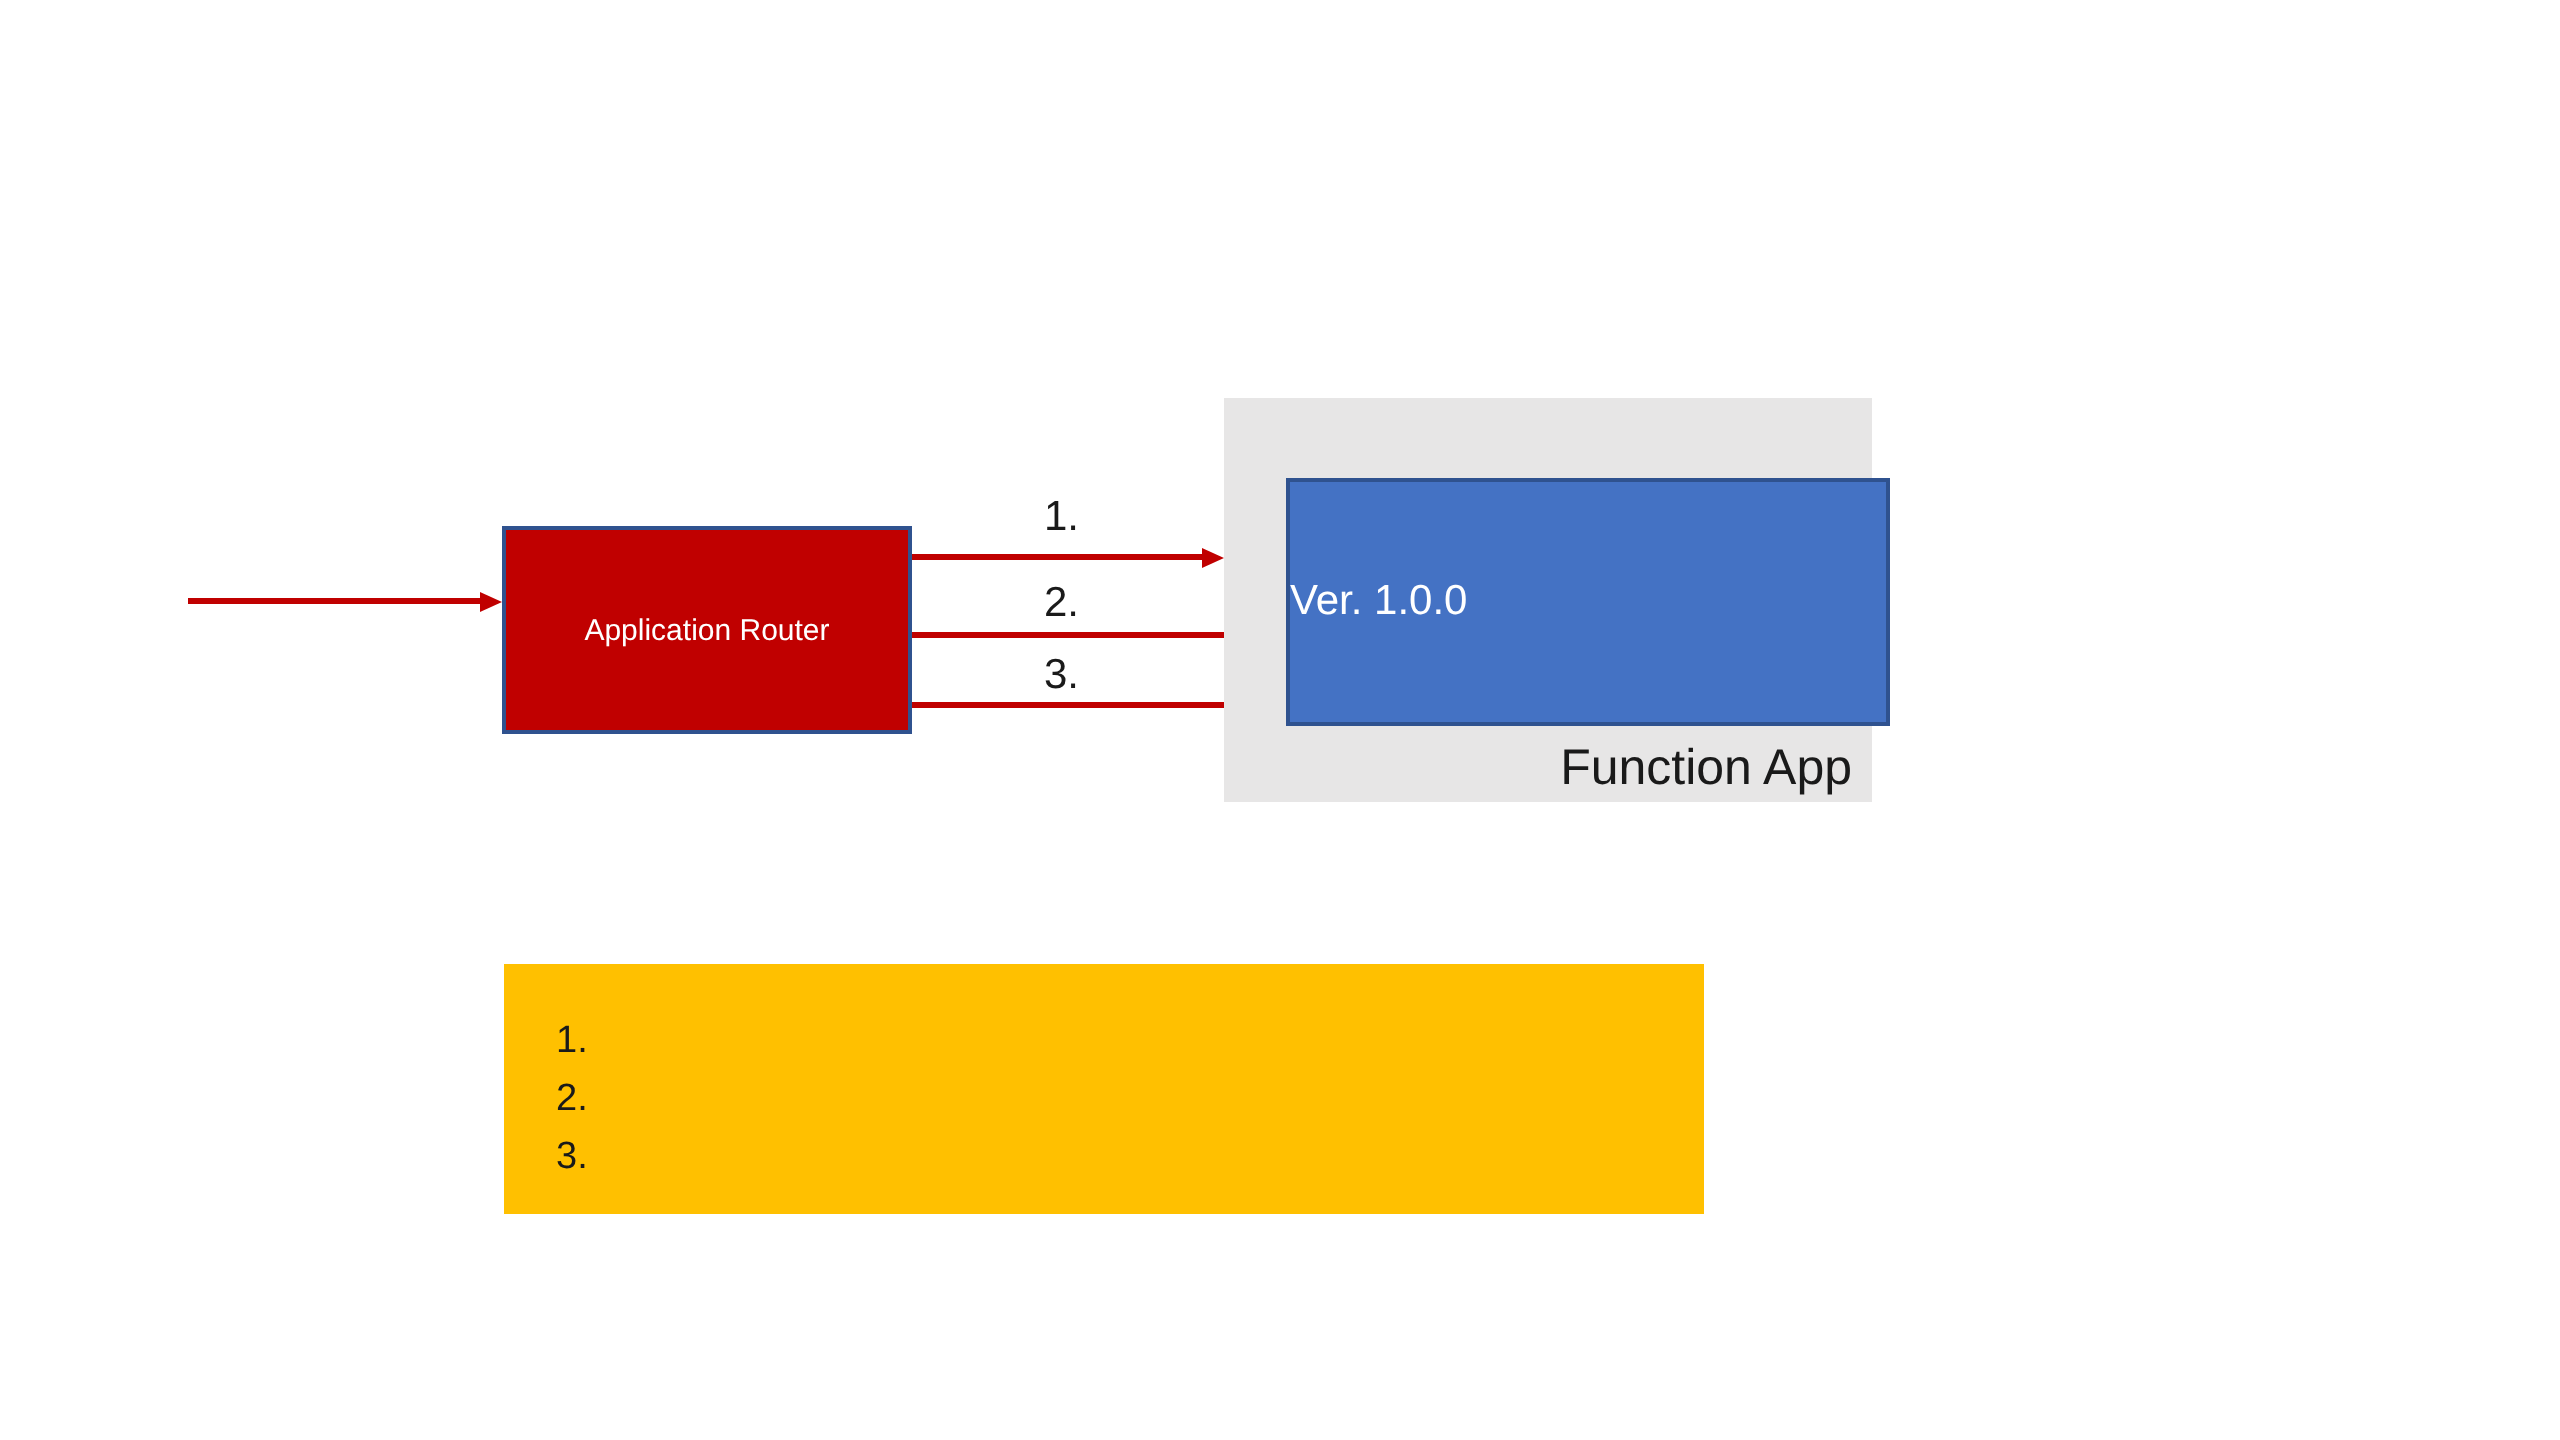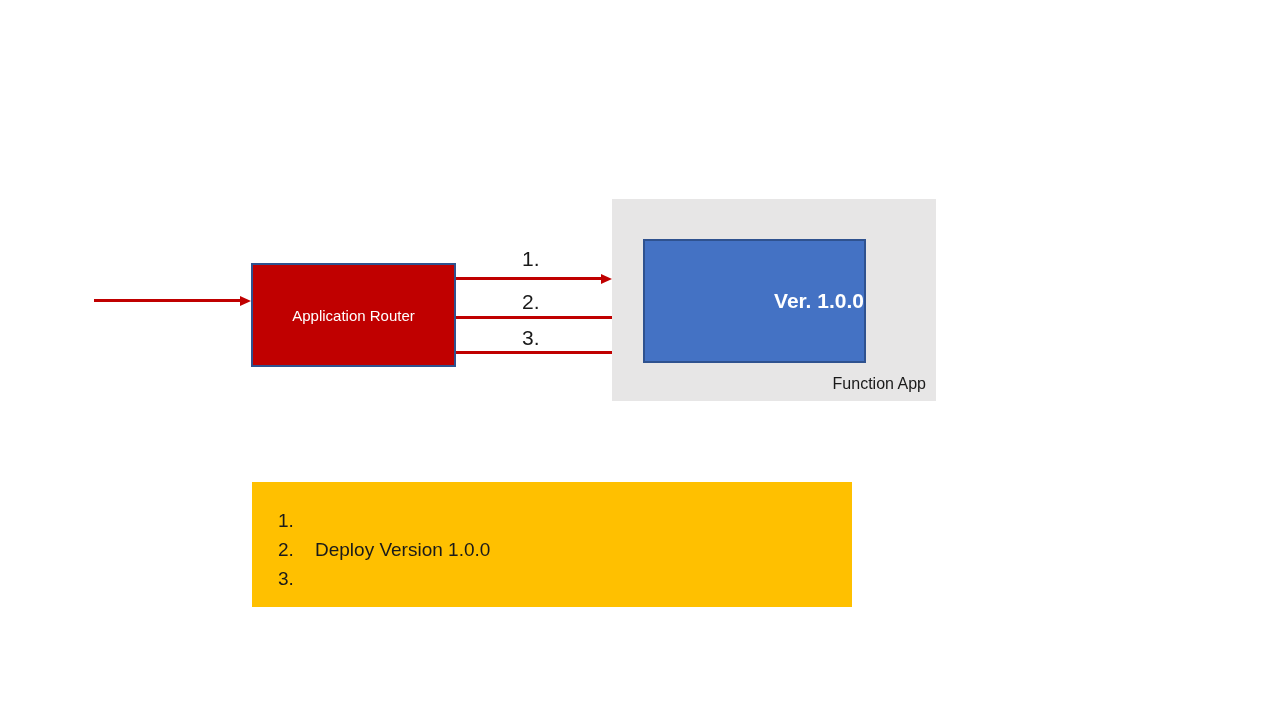--- a/index.html
+++ b/index.html
@@ -80,37 +80,36 @@
   
   .fa-container {
     position: absolute;
     left: 612px; top: 199px;
     width: 324px; height: 202px;
     background: var(--gray);
   }
   .version-box {
     position: absolute;
     left: 31px; top: 40px;
-    width: 223px; height: 124px;
+    width: 302px; height: 124px;
     background: var(--blue);
     border: 2px solid var(--navy);
     display: flex;
     align-items: center;
-    justify-content: flex-end;
-    font-weight: bold;
+    justify-content: flex-start;
   }
   .version-box .label {
     color: #FFFFFF;
     font-size: 21px;
   }
   .fa-label {
     position: absolute;
     right: 10px; bottom: 4px;
     color: var(--ink);
-    font-size: 16px;
+    font-size: 25px;
     line-height: 26px;
   }
 
   
   .legend {
     position: absolute;
     left: 252px; top: 482px;
     width: 600px; height: 125px;
     background: var(--gold);
     padding: 24px 20px 0 26px;
@@ -152,20 +151,19 @@
     </div>
     <div class="fa-label">Function App</div>
   </div>
 
   <div class="legend">
     <div class="legend-item">
       <span class="num">1.</span>
     </div>
     <div class="legend-item">
       <span class="num">2.</span>
-      <span class="txt">Deploy Version 1.0.0</span>
     </div>
     <div class="legend-item">
       <span class="num">3.</span>
     </div>
   </div>
 
 </div>
 
 </body></html>

